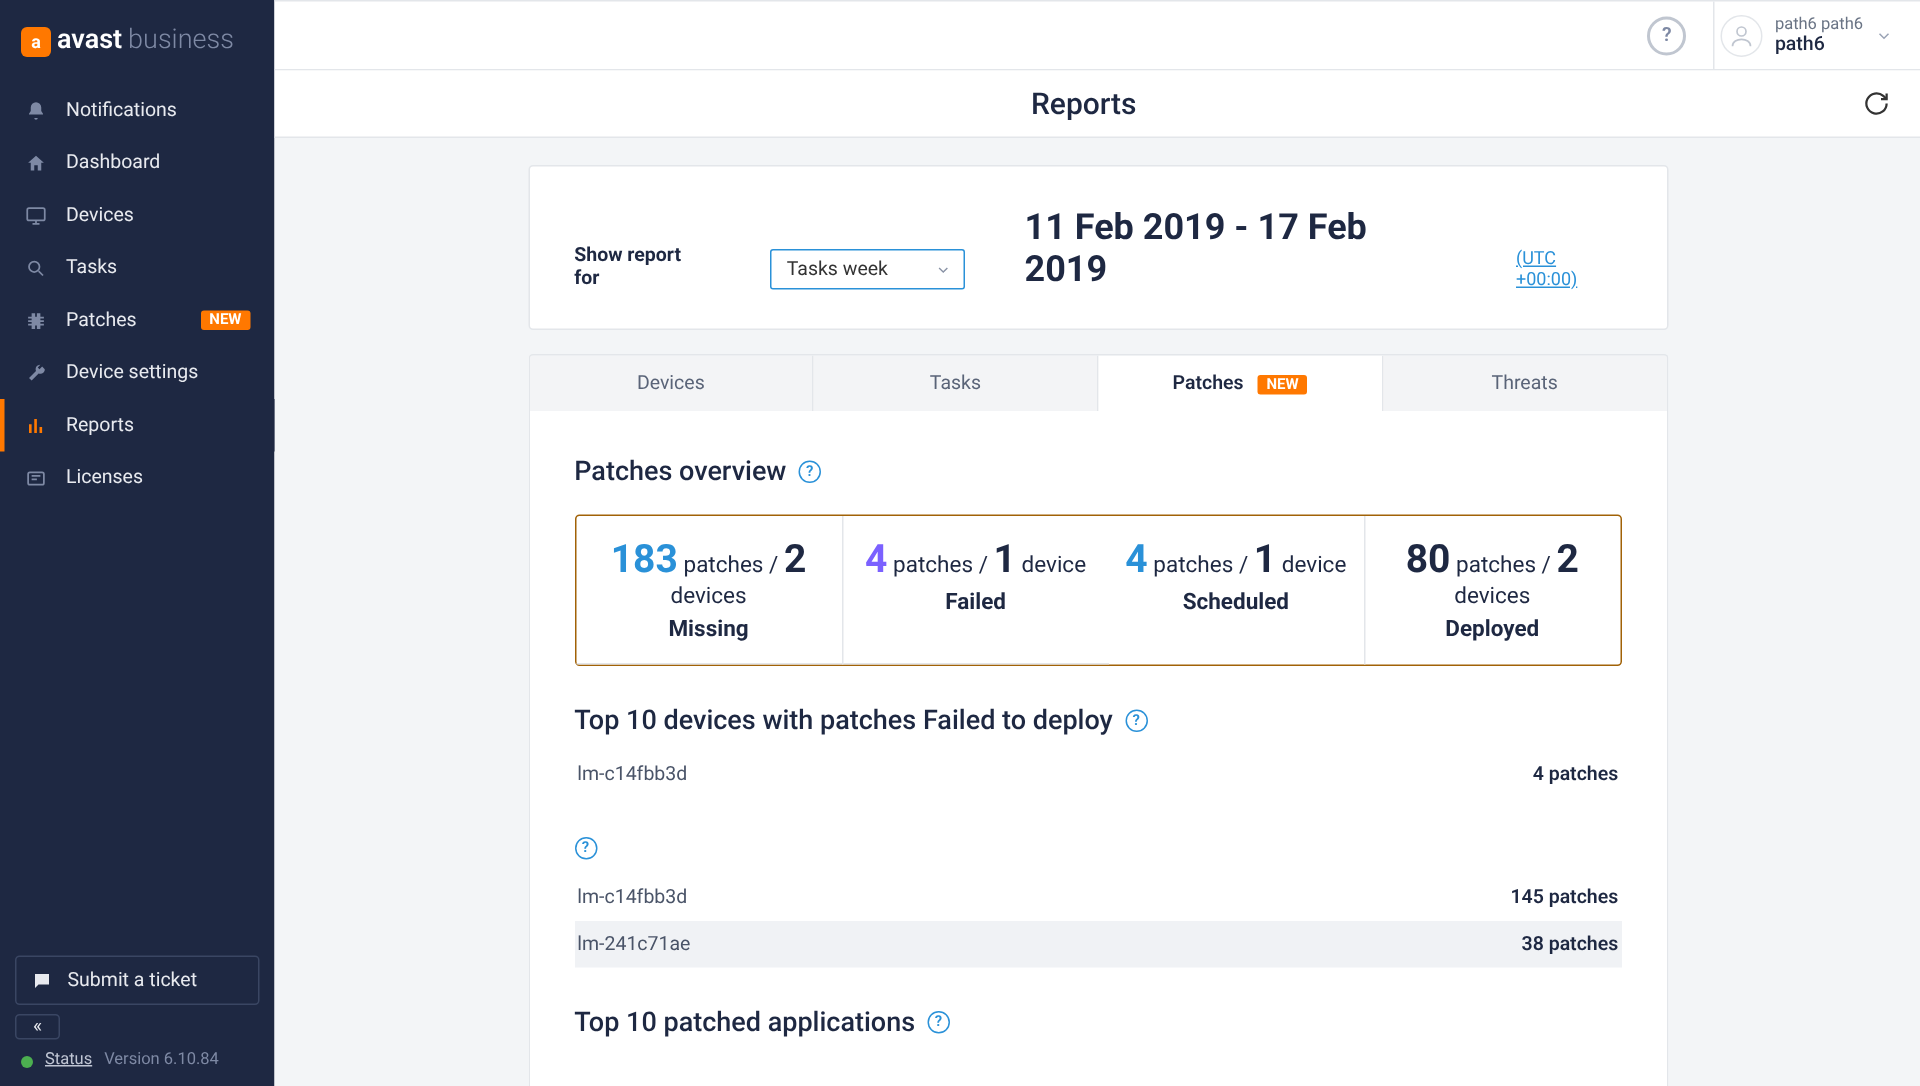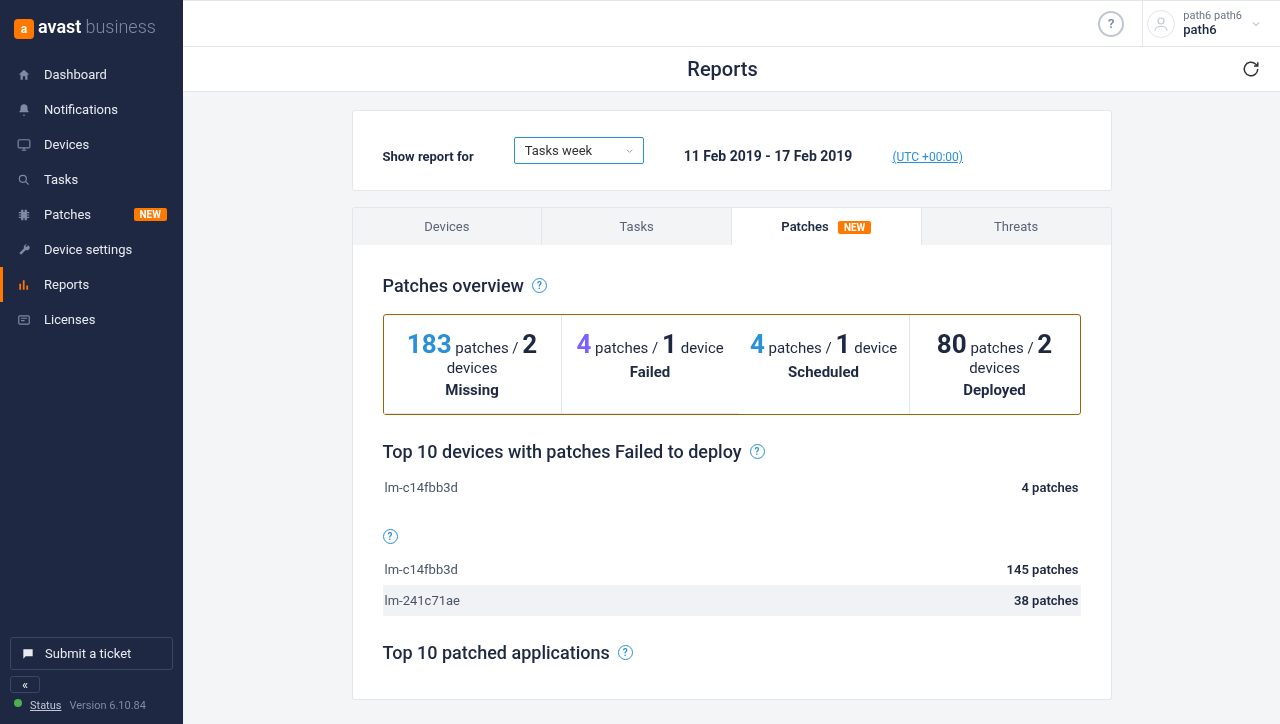--- a/index.html
+++ b/index.html
@@ -17,21 +17,21 @@
 .nav-item.active { background: #1e2842; }
 .nav-item.active::before { content: ""; position: absolute; left: 0; top: 0; bottom: 0; width: 3px; background: #ff7800; }
 .nav-item.active .nav-icon { color: #ff7800; }
 .nav-item .nav-icon { width: 16px; color: #7e89a4; display: inline-flex; align-items: center; justify-content: center; }
 .nav-item .nav-label { color: #e8eaef; font-size: 13px; }
 .badge-new { background: #ff7800; color: #fff; font-size: 10px; font-weight: 700; padding: 1px 6px; border-radius: 2px; margin-left: auto; }
 .sidebar-bottom { padding: 8px 10px; }
 .btn-side { display: flex; align-items: center; gap: 10px; border: 1px solid #3a4663; border-radius: 3px; padding: 8px 10px; margin-bottom: 6px; cursor: pointer; color: #e8eaef; font-size: 13px; }
 .settings-row { display: flex; gap: 6px; }
 .btn-collapse { border: 1px solid #3a4663; border-radius: 3px; width: 30px; display: flex; align-items: center; justify-content: center; cursor: pointer; color: #e8eaef; }
-.status-row { display: flex; align-items: flex-start; gap: 8px; padding: 6px 4px 4px; font-size: 11px; color: #7e89a4; }
+.status-row { display: flex; align-items: flex-end; gap: 8px; padding: 6px 4px 4px; font-size: 11px; color: #7e89a4; }
 .status-dot { width: 8px; height: 8px; background: #4caf50; border-radius: 50%; }
 .status-row a { color: #c0c6d4; text-decoration: underline; }
 
 
 .main { flex: 1; display: flex; flex-direction: column; background: #f3f5f7; height: 724px; overflow: hidden; }
 .topbar { height: 47px; background: #fff; border-bottom: 1px solid #e3e6ea; border-top: 1px solid #e3e6ea; display: flex; align-items: center; justify-content: flex-end; padding: 0 18px; gap: 18px; flex-shrink: 0; }
 .help-circle { width: 26px; height: 26px; border: 2px solid #c0c6d0; border-radius: 50%; display: flex; align-items: center; justify-content: center; color: #7e89a4; font-size: 13px; font-weight: 600; cursor: pointer; }
 .user-menu { display: flex; align-items: center; gap: 8px; cursor: pointer; padding-left: 4px; border-left: 1px solid #e3e6ea; height: 100%; }
 .avatar { width: 28px; height: 28px; border: 1px solid #e3e6ea; border-radius: 50%; background: #fff; display: flex; align-items: center; justify-content: center; color: #c0c6d0; }
 .user-names { line-height: 1.2; }
@@ -42,21 +42,21 @@
 .page-head { background: #fff; border-bottom: 1px solid #e3e6ea; padding: 10px 20px; display: flex; align-items: center; flex-shrink: 0; }
 .page-title { flex: 1; text-align: center; font-size: 20px; font-weight: 500; color: #1e2842; }
 .refresh { color: #333; cursor: pointer; }
 
 .content { flex: 1; overflow-y: auto; padding: 18px 0 20px; }
 .card { width: 760px; margin: 0 auto; }
 .filter-card { background: #fff; border: 1px solid #e3e6ea; border-radius: 3px; padding: 26px 30px; display: flex; align-items: flex-end; gap: 40px; }
 .filter-label { font-weight: 700; font-size: 13px; color: #1e2842; }
 .select { border: 1px solid #2a91d8; border-radius: 2px; padding: 5px 28px 5px 10px; font-size: 13px; color: #333; position: relative; cursor: pointer; width: 130px; }
 .select-chev { position: absolute; right: 8px; top: 50%; transform: translateY(-50%); color: #8a93a6; }
-.date-range { font-size: 14px; font-weight: 700; color: #1e2842; }
+.date-range { font-size: 24px; font-weight: 700; color: #1e2842; }
 .tz { color: #2a91d8; font-size: 12px; text-decoration: underline; }
 
 .tabs { display: flex; margin-top: 16px; border: 1px solid #e3e6ea; border-bottom: none; border-radius: 3px 3px 0 0; overflow: hidden; }
 .tab { flex: 1; text-align: center; padding: 11px 0; background: #f3f4f6; color: #5a6478; font-size: 13px; cursor: pointer; border-right: 1px solid #e3e6ea; }
 .tab:last-child { border-right: none; }
 .tab.active { background: #fff; color: #1e2842; font-weight: 600; }
 .tab .badge-new { display: inline-block; margin-left: 6px; }
 .tab:not(.active) .badge-new { display: none; }
 
 .panel { background: #fff; border: 1px solid #e3e6ea; border-top: none; border-radius: 0 0 3px 3px; padding: 30px 30px 18px; }
@@ -91,32 +91,32 @@
   <aside class="sidebar">
     <div class="logo">
       <span class="logo-mark">a</span>
       <span class="logo-avast">avast</span>
       <span class="logo-biz">business</span>
     </div>
     <ul class="nav">
       <li class="nav-item">
         <span class="nav-icon">
             <svg width="14" height="14" viewBox="0 0 24 24" fill="currentColor">
+              <path d="M12 2a6 6 0 00-6 6v4l-2 3v1h16v-1l-2-3V8a6 6 0 00-6-6zm0 20a2 2 0 002-2h-4a2 2 0 002 2z"></path>
+            </svg>
+          </span>
+        <span class="nav-label">Notifications</span>
+      </li>
+      <li class="nav-item">
+        <span class="nav-icon">
+            <svg width="14" height="14" viewBox="0 0 24 24" fill="currentColor">
               <path d="M12 3l9 8h-3v9h-4v-6H10v6H6v-9H3z"></path>
             </svg>
           </span>
         <span class="nav-label">Dashboard</span>
-      </li>
-      <li class="nav-item">
-        <span class="nav-icon">
-            <svg width="14" height="14" viewBox="0 0 24 24" fill="currentColor">
-              <path d="M12 2a6 6 0 00-6 6v4l-2 3v1h16v-1l-2-3V8a6 6 0 00-6-6zm0 20a2 2 0 002-2h-4a2 2 0 002 2z"></path>
-            </svg>
-          </span>
-        <span class="nav-label">Notifications</span>
       </li>
       <li class="nav-item">
         <span class="nav-icon">
             <svg width="14" height="14" viewBox="0 0 24 24" fill="none" stroke="currentColor" stroke-width="2">
               <rect x="2" y="3" width="20" height="14" rx="2"></rect>
               <path d="M8 21h8M12 17v4"></path>
             </svg>
           </span>
         <span class="nav-label">Devices</span>
       </li>

